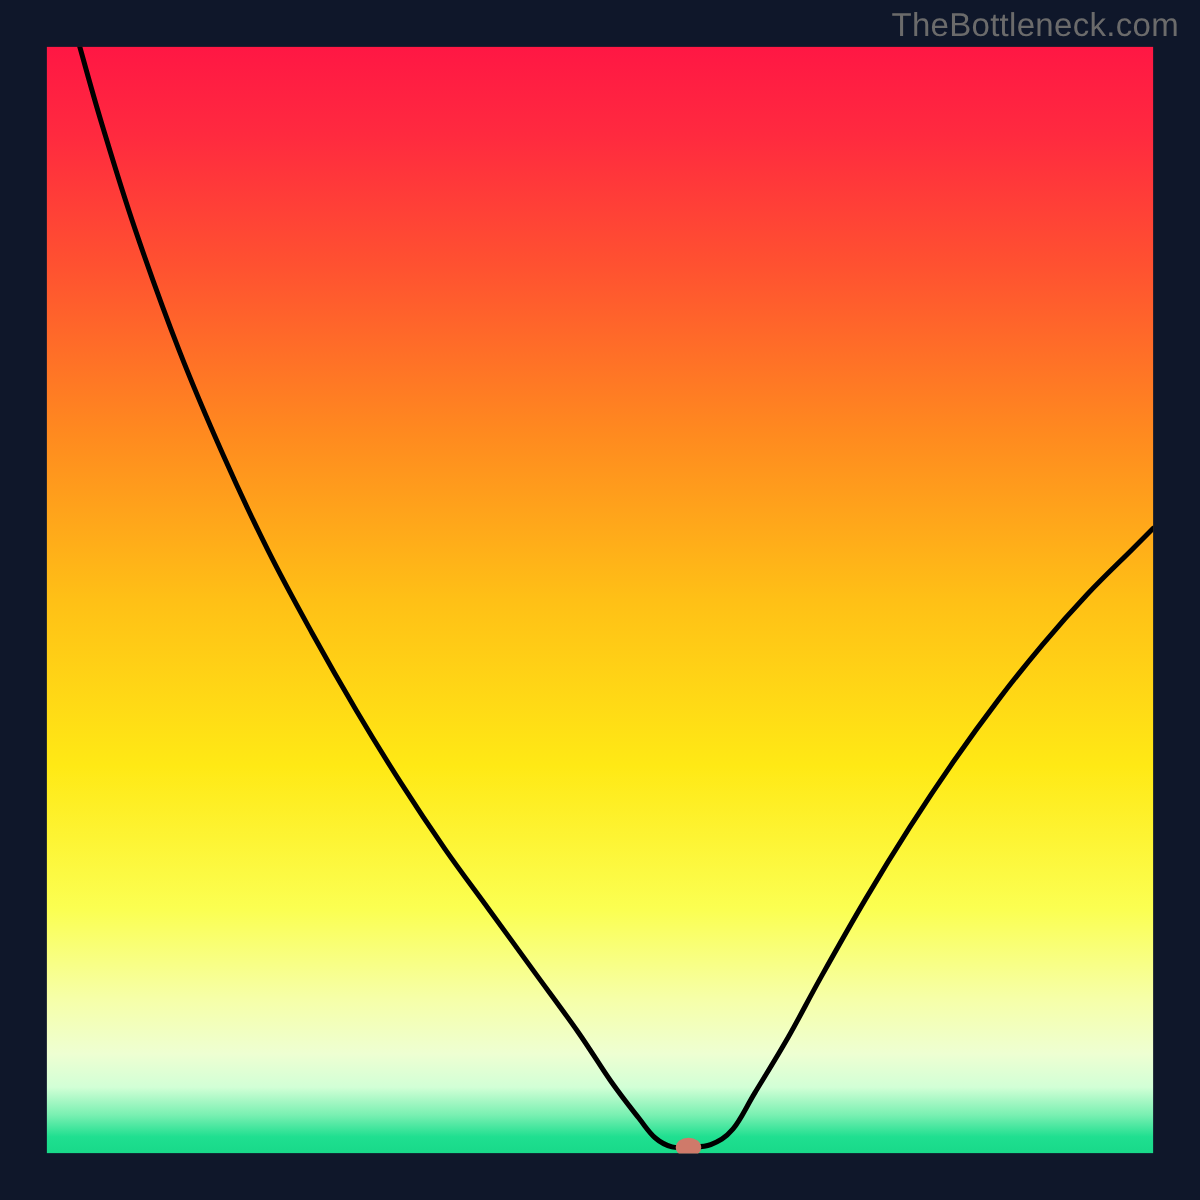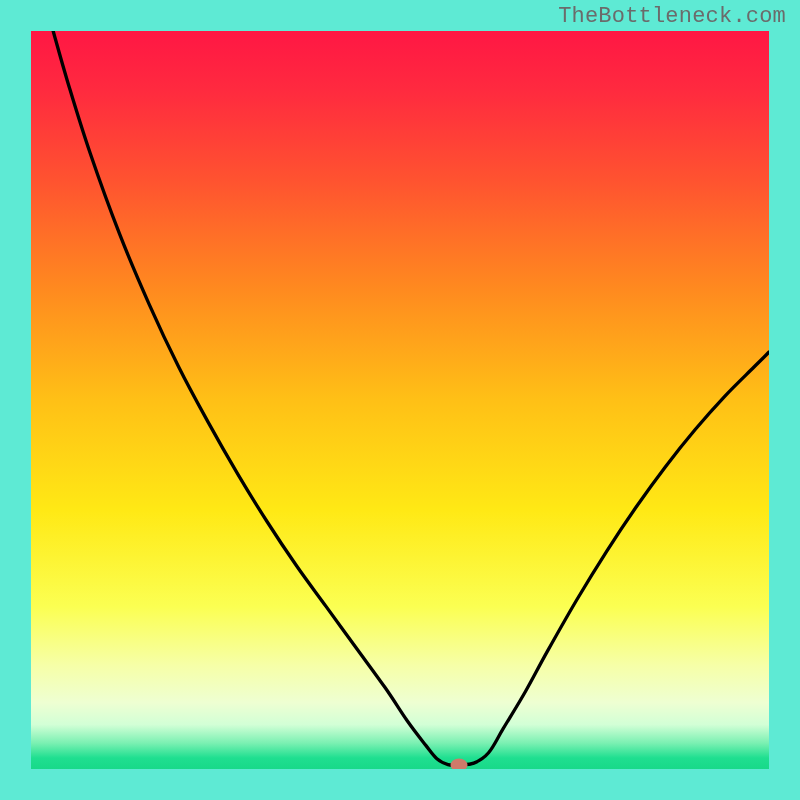--- a/index.html
+++ b/index.html
@@ -8,22 +8,21 @@
     width: 800px;
     height: 800px;
     background: #000;
     overflow: hidden;
     font-family: Arial, Helvetica, sans-serif;
   }
   .frame {
     position: relative;
     width: 800px;
     height: 800px;
-    background: #5eead4;
-    font-family: Liberation Mono, monospace;
+    background: #0f172a;
   }
   .watermark {
     position: absolute;
     top: 4px;
     right: 14px;
     color: #6b6b6b;
     font-size: 22px;
     font-weight: 500;
     letter-spacing: 0.2px;
     z-index: 10;

